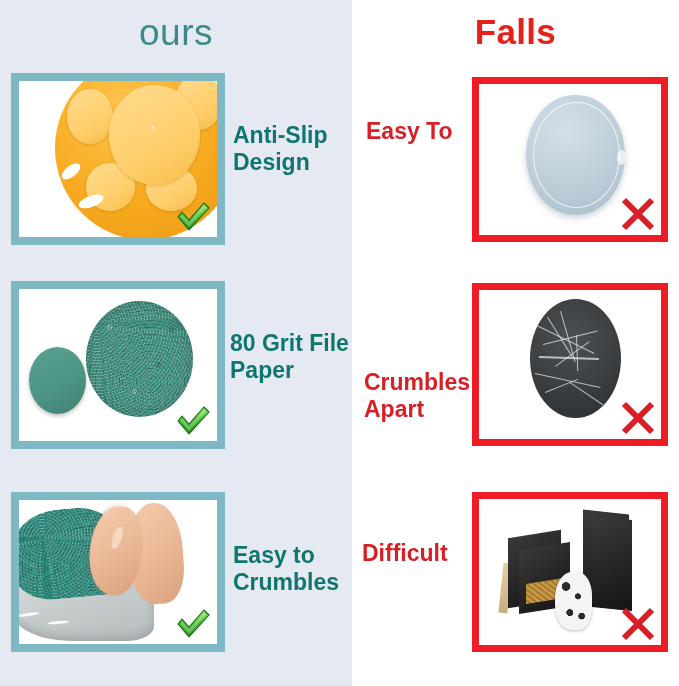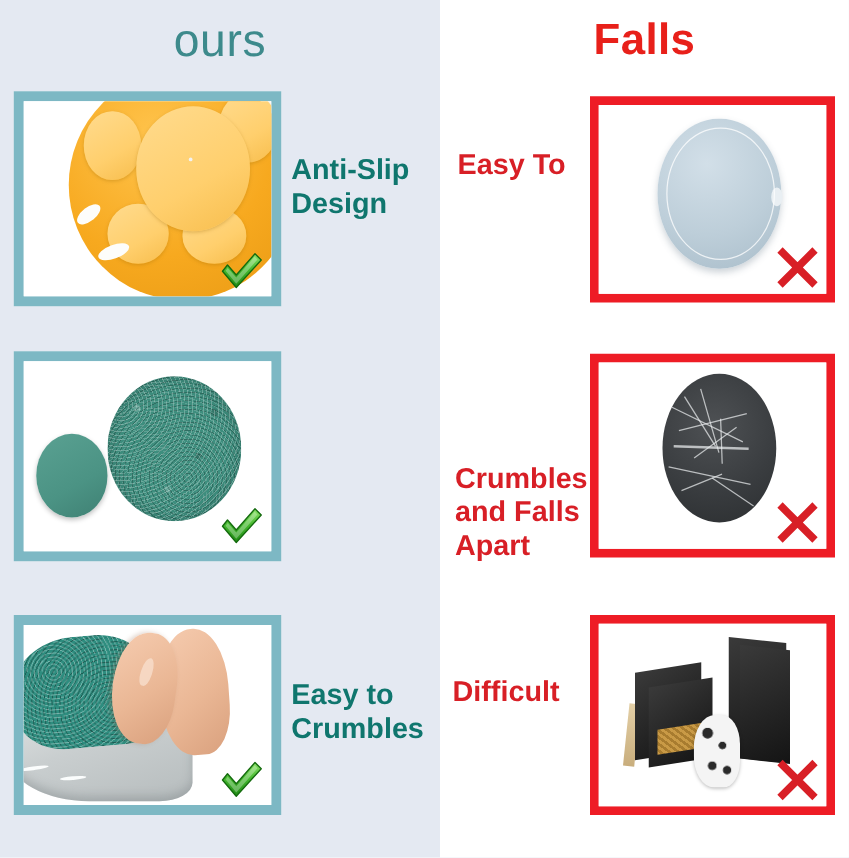--- a/index.html
+++ b/index.html
@@ -256,24 +256,27 @@
               <stop offset="48%" stop-color="#44b82e"></stop>
             <stop offset="100%" stop-color="#1f8a14"></stop>
           </linearGradient>
         </defs>
         <path d="M5 20 L9 15 L16 23 L31 6 L36 11 L16 33 Z" fill="url(#gchk2)" stroke="#146b0e" stroke-width="1.1" stroke-linejoin="round"></path>
         <path d="M7.5 19.5 L9.2 17.4 L16 25 L30.8 8.4 L33 10.6 L16 30 Z" fill="rgba(255,255,255,.30)"></path>
       </svg>
     </div>
   </div>
 
+  <div class="cap cap-ours c-l2">
+    <div>80 Grit File</div>
+    <div>Paper</div>
+  </div>
 
   <div class="cap cap-others c-r2">
     <div>Crumbles</div>
-    <div>and Falls</div>
     <div>Apart</div>
   </div>
 
   <div class="frame frame-others f-r2">
     <div class="photo">
       <div class="art-disc-dark">
         <div class="scr" style="left:8%;top:22%;width:70%;transform:rotate(26deg);"></div>
         <div class="scr" style="left:14%;top:38%;width:62%;transform:rotate(-14deg);"></div>
         <div class="scr" style="left:20%;top:15%;width:52%;transform:rotate(58deg);"></div>
         <div class="scr" style="left:34%;top:10%;width:58%;transform:rotate(74deg);"></div>

